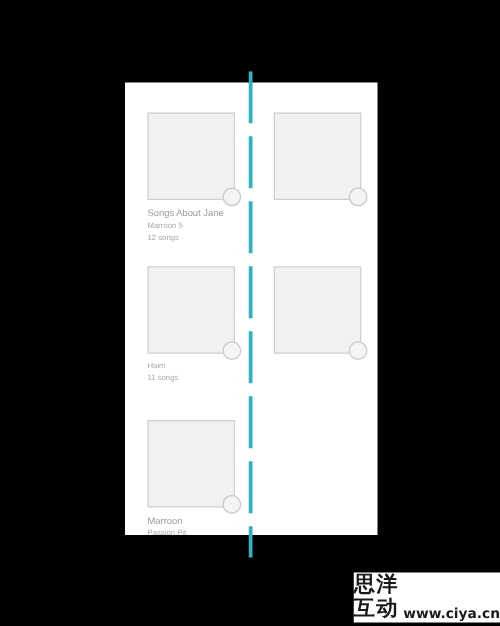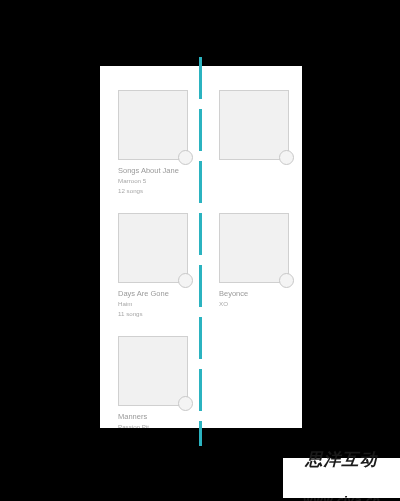--- a/index.html
+++ b/index.html
@@ -126,24 +126,23 @@
 
   
   #watermark {
     position: absolute;
     left: 283px;
     top: 458px;
     width: 117px;
     height: 40px;
     background: #ffffff;
     display: flex;
-    flex-direction: column;
+    flex-direction: row;
     align-items: center;
     justify-content: center;
-    font-style: italic;
   }
   #watermark-cn {
     font-family: "DejaVu Sans", sans-serif;
     font-size: 17px;
     line-height: 19px;
     font-weight: bold;
     color: #1a1a1a;
     letter-spacing: 1px;
   }
   #watermark-url {
@@ -184,45 +183,39 @@
           <div class="album-handle"></div>
         </div>
       </div>
 
       <div class="album-card">
         <div class="album-thumb-wrap">
           <div class="album-thumb"></div>
           <div class="album-handle"></div>
         </div>
         <div class="album-meta">
-          <div class="album-title">Days Are Gone</div>
           <div class="album-artist">Haim</div>
           <div class="album-count">11 songs</div>
         </div>
       </div>
 
       <div class="album-card">
         <div class="album-thumb-wrap">
           <div class="album-thumb"></div>
           <div class="album-handle"></div>
         </div>
+      </div>
+
+      <div class="album-card">
+        <div class="album-thumb-wrap">
+          <div class="album-thumb"></div>
+          <div class="album-handle"></div>
+        </div>
         <div class="album-meta">
-          <div class="album-title">Beyonce</div>
-          <div class="album-artist">XO</div>
-          <div class="album-count"></div>
-        </div>
-      </div>
-
-      <div class="album-card">
-        <div class="album-thumb-wrap">
-          <div class="album-thumb"></div>
-          <div class="album-handle"></div>
-        </div>
-        <div class="album-meta">
-          <div class="album-title">Manners</div>
+          <div class="album-title">Marroon</div>
           <div class="album-artist">Passion Pit</div>
           <div class="album-count"></div>
         </div>
       </div>
 
     </div>
   </div>
 
   <div id="center-guide"></div>
 

